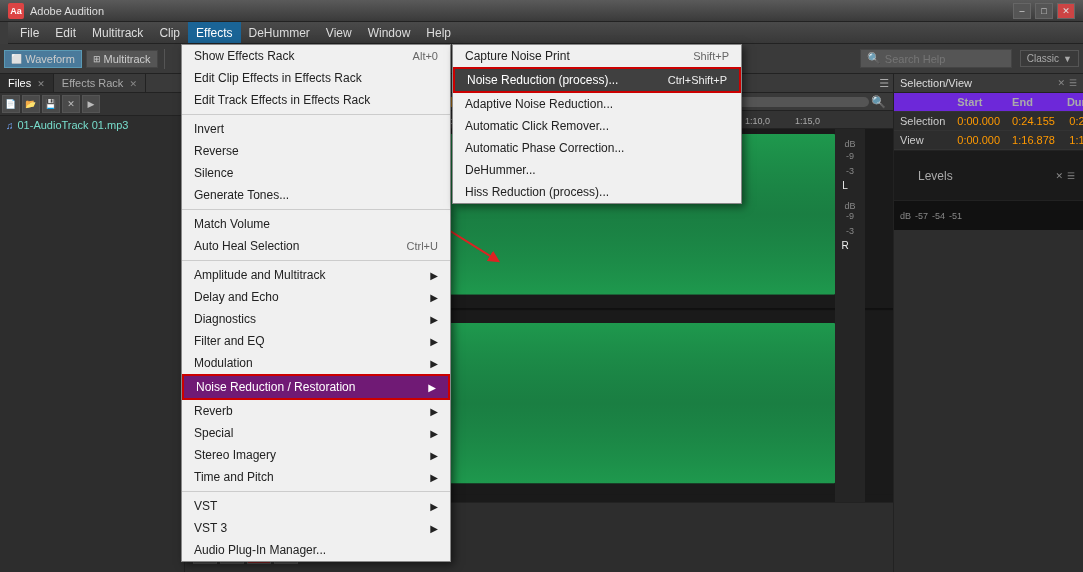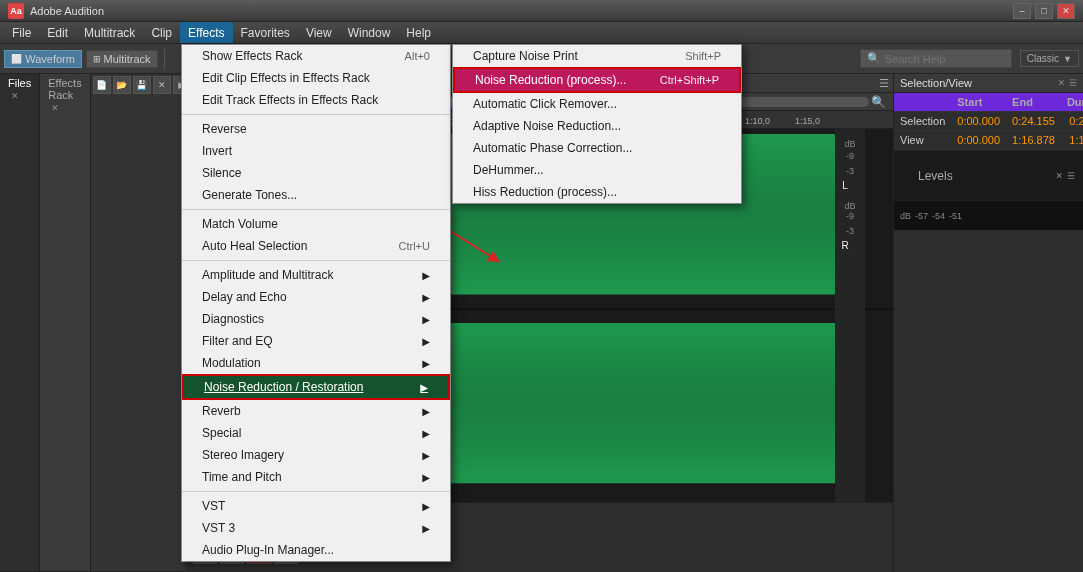--- a/index.html
+++ b/index.html
@@ -51,20 +51,21 @@
     .tb-btn.close { background: #c44; }
 
     
     #menu-bar {
       background: linear-gradient(to bottom, #4a4a4a, #383838);
       height: 22px;
       display: flex;
       align-items: flex-end;
       padding: 0 4px;
       border-bottom: 1px solid #222;
+      margin-left: 8px;
     }
     .menu-item {
       padding: 2px 8px;
       font-size: 12px;
       color: #ddd;
       cursor: pointer;
       height: 100%;
       display: flex; align-items: center;
     }
     .menu-item.effects-active {
@@ -95,21 +96,21 @@
       background: #4a7a9b;
       border: 1px solid #5a9ab5;
     }
     .toolbar-sep { width: 1px; height: 20px; background: #555; margin: 0 2px; }
 
     
     #left-panel {
       width: 185px;
       background: #2d2d2d;
       border-right: 1px solid #222;
-      display: flex; flex-direction: row;
+      display: flex; flex-direction: column;
     }
     .panel-tabs {
       display: flex;
       background: #3a3a3a;
       border-bottom: 1px solid #222;
     }
     .panel-tab {
       padding: 3px 8px;
       font-size: 11px;
       color: #aaa;
@@ -190,21 +191,21 @@
       left: 181px;
       background: #f0f0f0;
       border: 1px solid #888;
       box-shadow: 3px 3px 8px rgba(0,0,0,0.5);
       z-index: 100;
       min-width: 270px;
       color: #222;
       font-size: 12px;
     }
     .dd-item {
-      padding: 4px 20px;
+      padding: 4px 12px;
       cursor: pointer;
       display: flex;
       align-items: center;
       justify-content: space-between;
       white-space: nowrap;
     }
     .dd-separator {
       height: 1px;
       background: #ccc;
       margin: 3px 0;
@@ -220,21 +221,21 @@
       background: #f0f0f0;
       border: 1px solid #888;
       box-shadow: 3px 3px 8px rgba(0,0,0,0.5);
       z-index: 101;
       min-width: 290px;
       color: #222;
       font-size: 12px;
     }
 
     .highlighted-item {
-      background: #be185d;
+      background: #404040;
       color: white;
     }
     .highlighted-item .dd-shortcut { color: #eee !important; }
 
     
     .red-border-item {
       outline: 2px solid #cc0000;
       outline-offset: -2px;
     }
 
@@ -332,21 +333,21 @@
       <div class="tb-btn close">✕</div>
     </div>
   </div>
 
   <div id="menu-bar">
     <div class="menu-item">File</div>
     <div class="menu-item">Edit</div>
     <div class="menu-item">Multitrack</div>
     <div class="menu-item">Clip</div>
     <div class="menu-item effects-active">Effects</div>
-    <div class="menu-item">Favorites</div>
+    <div class="menu-item">DeHummer</div>
     <div class="menu-item">View</div>
     <div class="menu-item">Window</div>
     <div class="menu-item">Help</div>
   </div>
 
   <div id="toolbar">
     <div class="toolbar-btn mode-btn">
       <span style="font-size:9px">⬜</span>
       <span>Waveform</span>
     </div>
@@ -562,24 +563,24 @@
       <span class="dd-shortcut">Alt+0</span>
     </div>
     <div class="dd-item">
       <span>Edit Clip Effects in Effects Rack</span>
     </div>
     <div class="dd-item">
       <span>Edit Track Effects in Effects Rack</span>
     </div>
     <div class="dd-separator"></div>
     <div class="dd-item">
+      <span>Invert</span>
+    </div>
+    <div class="dd-item">
       <span>Reverse</span>
-    </div>
-    <div class="dd-item">
-      <span>Invert</span>
     </div>
     <div class="dd-item">
       <span>Silence</span>
     </div>
     <div class="dd-item">
       <span>Generate Tones...</span>
     </div>
     <div class="dd-separator"></div>
     <div class="dd-item">
       <span>Match Volume</span>
@@ -602,21 +603,21 @@
       <span class="dd-arrow">▶</span>
     </div>
     <div class="dd-item">
       <span>Filter and EQ</span>
       <span class="dd-arrow">▶</span>
     </div>
     <div class="dd-item">
       <span>Modulation</span>
       <span class="dd-arrow">▶</span>
     </div>
-    <div class="dd-item red-border-item" style="background:#14532d;color:white;border:2px solid #0f172a;text-decoration:underline;">
+    <div class="dd-item red-border-item" style="background:#701a75;color:white;border:2px solid #0f172a;">
       <span>Noise Reduction / Restoration</span>
       <span class="dd-arrow">▶</span>
     </div>
     <div class="dd-item">
       <span>Reverb</span>
       <span class="dd-arrow">▶</span>
     </div>
     <div class="dd-item">
       <span>Special</span>
       <span class="dd-arrow">▶</span>
@@ -646,26 +647,26 @@
   <div id="noise-submenu">
     <div class="dd-item">
       <span>Capture Noise Print</span>
       <span class="dd-shortcut">Shift+P</span>
     </div>
     <div class="dd-item highlighted-item red-border-item" style="border:2px solid #cc0000;">
       <span>Noise Reduction (process)...</span>
       <span class="dd-shortcut">Ctrl+Shift+P</span>
     </div>
     <div class="dd-item">
+      <span>Adaptive Noise Reduction...</span>
+    </div>
+    <div class="dd-item">
       <span>Automatic Click Remover...</span>
     </div>
     <div class="dd-item">
-      <span>Adaptive Noise Reduction...</span>
-    </div>
-    <div class="dd-item">
       <span>Automatic Phase Correction...</span>
     </div>
     <div class="dd-item">
       <span>DeHummer...</span>
     </div>
     <div class="dd-item">
       <span>Hiss Reduction (process)...</span>
     </div>
   </div>
 

